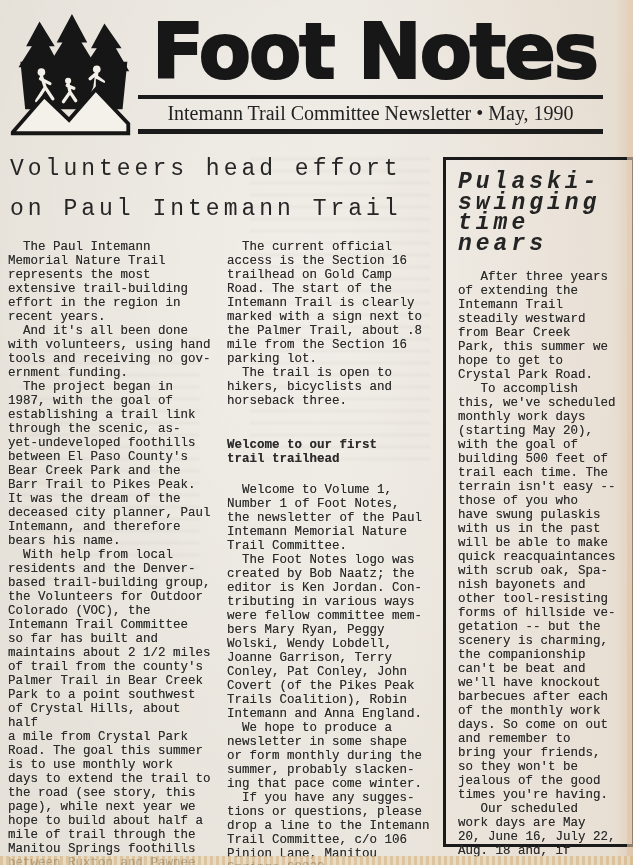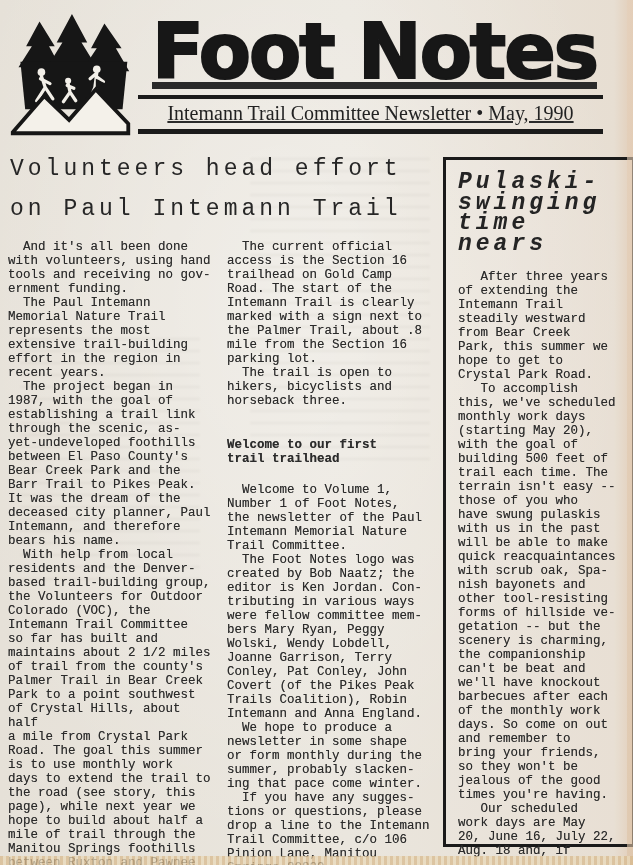--- a/index.html
+++ b/index.html
@@ -34,21 +34,21 @@
     position:absolute; opacity:.05; pointer-events:none;
     background:repeating-linear-gradient(0deg, transparent 0 10px, #5a5245 10px 12px);
     filter:blur(1px);
   }
   .ghost.g1 { left:250px; top:150px; width:180px; height:320px; }
   .ghost.g2 { left:20px;  top:330px; width:180px; height:260px; }
 
   
   .header { display:flex; align-items:flex-start; padding:12px 0 0 8px; }
   .logo { width:128px; flex:0 0 128px; }
-  .header-right { flex:1; min-width:0;text-decoration:underline; }
+  .header-right { flex:1; min-width:0; }
   .masthead-title {
     text-align:center;
     font-family:"DejaVu Sans", sans-serif;
     font-weight:900;
     font-size:76px;
     line-height:80px;
     letter-spacing:-2px;
     color:#171717;
     -webkit-text-stroke:2px #171717;
     margin:0 20px 0 0;
@@ -161,30 +161,30 @@
   </div>
 
   <div class="main">
 
     <div class="left-region">
       <div class="headline">Volunteers head effort
 on Paul Intemann Trail</div>
 
       <div class="cols">
         <div class="col">
-          <p>  And it's all been done
-with volunteers, using hand
-tools and receiving no gov-
-ernment funding.</p>
           <p>  The Paul Intemann
 Memorial Nature Trail
 represents the most
 extensive trail-building
 effort in the region in
 recent years.</p>
+          <p>  And it's all been done
+with volunteers, using hand
+tools and receiving no gov-
+ernment funding.</p>
           <p>  The project began in
 1987, with the goal of
 establishing a trail link
 through the scenic, as-
 yet-undeveloped foothills
 between El Paso County's
 Bear Creek Park and the
 Barr Trail to Pikes Peak.
 It was the dream of the
 deceased city planner, Paul

